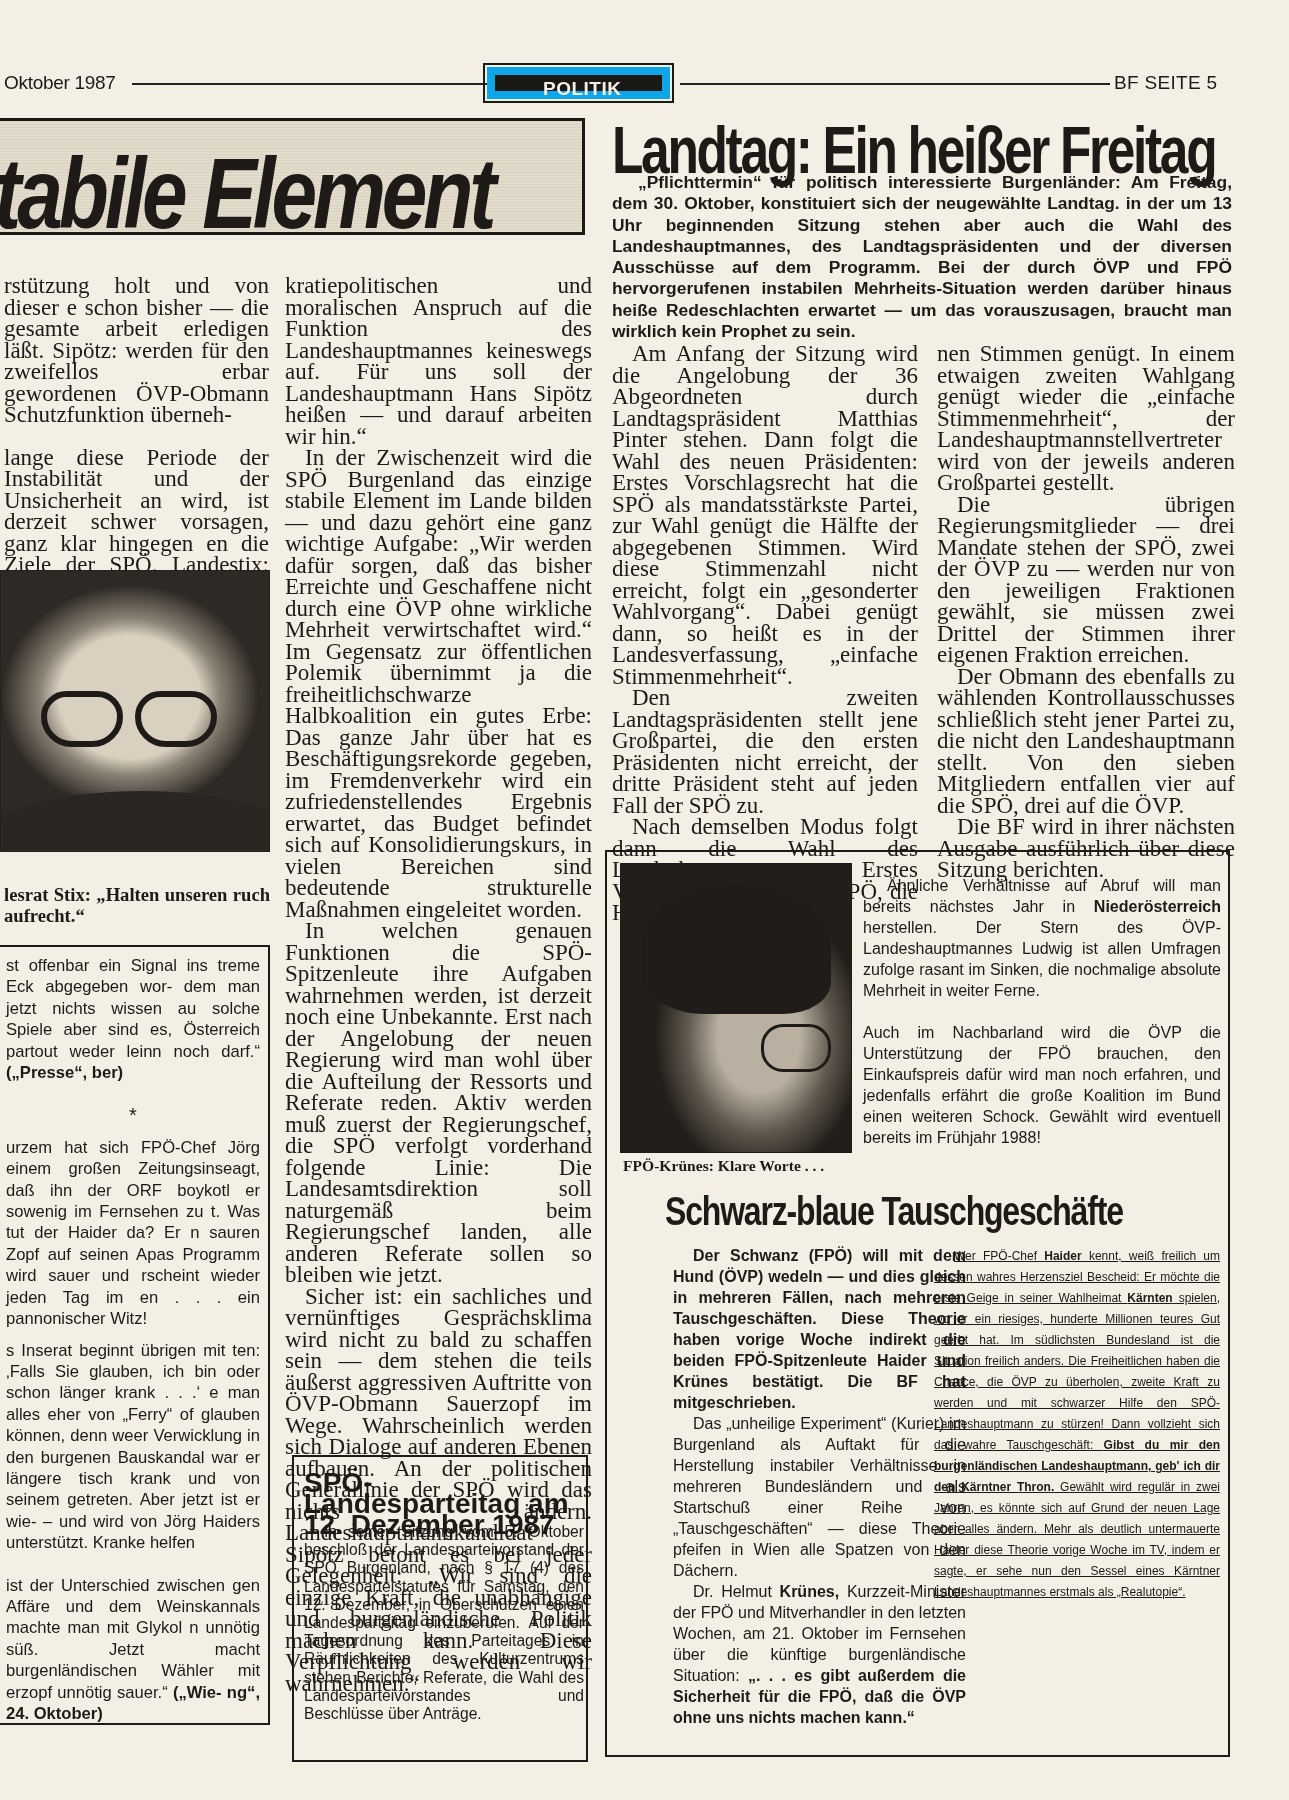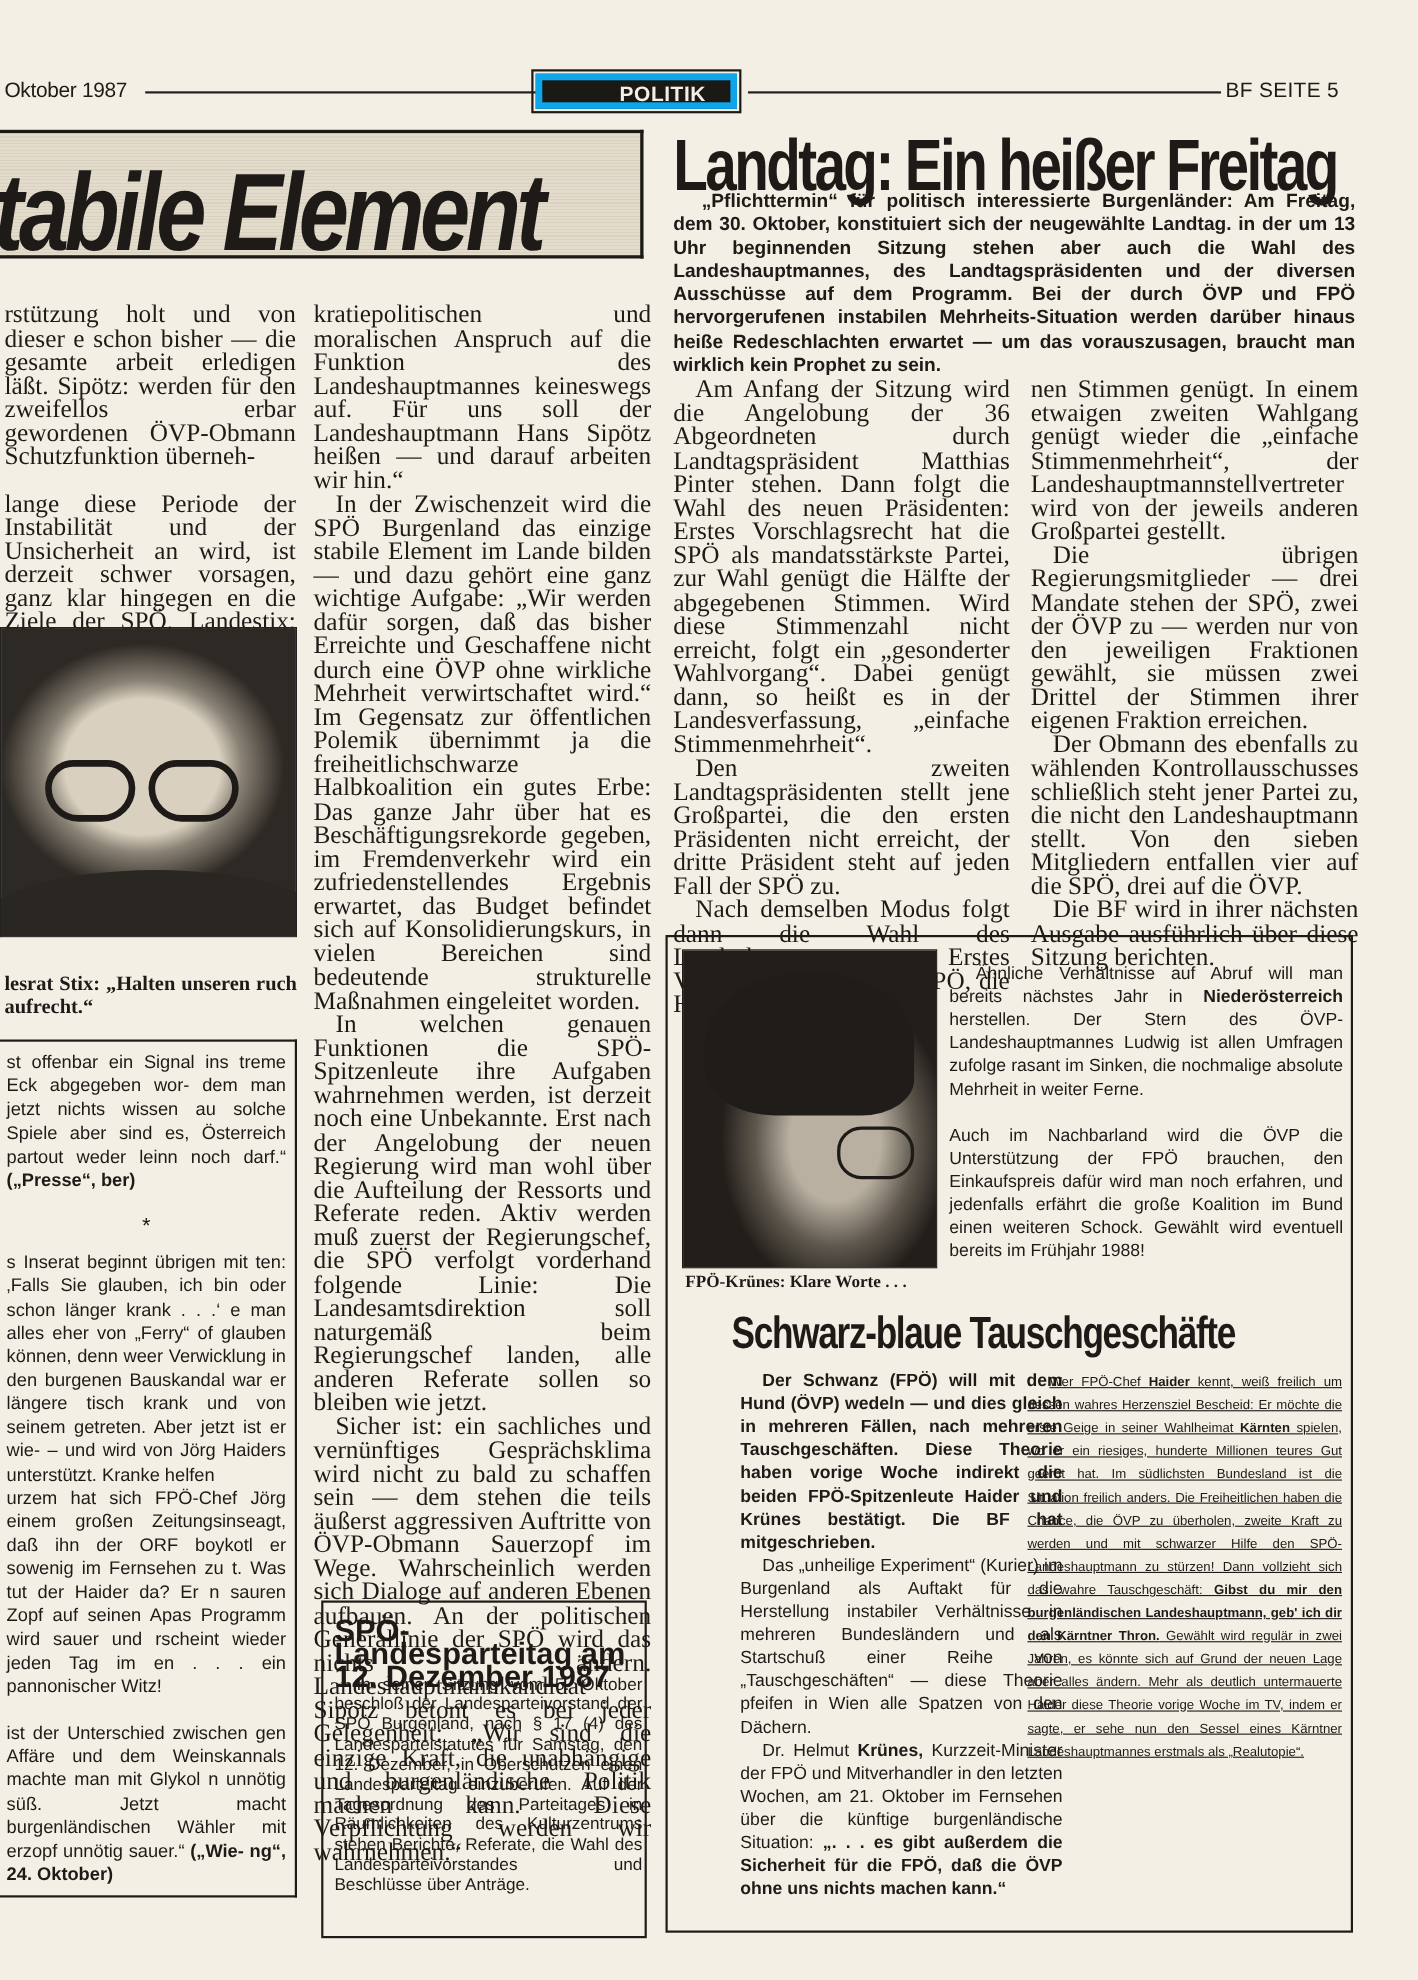--- a/index.html
+++ b/index.html
@@ -5,21 +5,21 @@
   * { box-sizing: border-box; margin: 0; padding: 0; }
   html, body { width: 1289px; height: 1800px; background: #f3efe4; overflow: hidden; }
   body { position: relative; color: #1d1a17; }
   .serif { font-family: "Liberation Serif", "DejaVu Serif", serif; }
   .sans { font-family: "Liberation Sans", "DejaVu Sans", sans-serif; }
   .abs { position: absolute; }
 
   
   #hdr-date { left: 4px; top: 72px; font-size: 19px; letter-spacing: -0.3px; }
   #hdr-line-left { left: 132px; top: 83px; width: 355px; height: 2px; background: #222; }
-  #hdr-section { left: 487px; top: 67px; width: 183px; height: 32px; background: #1b1916; border: 6px solid #0ea5e9; outline: 2px solid #1b1916; outline-offset: 2px; color: #f3efe4; font-weight: bold; font-size: 19px; text-align: center; line-height: 28px; letter-spacing: 0.5px; padding-left: 48px; }
+  #hdr-section { left: 487px; top: 67px; width: 183px; height: 32px; background: #1b1916; border: 8px solid #0ea5e9; outline: 2px solid #1b1916; outline-offset: 2px; color: #f3efe4; font-weight: bold; font-size: 19px; text-align: left; line-height: 28px; letter-spacing: 0.5px; padding-left: 48px; }
   #hdr-line-right { left: 680px; top: 83px; width: 430px; height: 2px; background: #222; }
   #hdr-page { left: 1114px; top: 72px; font-size: 19px; letter-spacing: 0.3px; }
 
   
   #left-banner { left: 0; top: 118px; width: 585px; height: 117px; background: repeating-linear-gradient(0deg, #e3dccd 0 2px, #d9d2c1 2px 3px); border: 3px solid #1b1916; border-left: none; overflow: hidden; font-style: italic; }
   #left-banner-text { position: absolute; left: -6px; top: 12px; font-size: 100px; font-weight: bold; letter-spacing: -5px; transform: scaleX(0.82); transform-origin: left top; white-space: nowrap; line-height: 120px; }
 
   
   #right-headline { left: 612px; top: 112px; font-size: 66px; font-weight: bold; letter-spacing: -3px; transform: scaleX(0.78); transform-origin: left top; white-space: nowrap; line-height: 76px; }
   #right-lead { left: 612px; top: 172px; width: 620px; font-size: 17.4px; font-weight: bold; line-height: 21.3px; text-align: justify; }
@@ -81,22 +81,22 @@
   <div class="shoulder"></div>
   <div class="glasses" style="left:40px"></div>
   <div class="glasses" style="left:134px"></div>
 </div>
 <div class="abs serif" id="left-caption">lesrat Stix: „Halten unseren ruch aufrecht.“</div>
 
 <div class="abs" id="left-box"></div>
 <div class="col sans" id="left-col-2">
   <p class="noind"><span>st offenbar ein Signal ins treme Eck abgegeben wor- dem man jetzt nichts wissen au solche Spiele aber sind es, Österreich partout weder leinn noch darf.“</span> <span class="b">(„Presse“, ber)</span></p>
   <div id="left-star">*</div>
+  <p class="noind">urzem hat sich FPÖ-Chef Jörg einem großen Zeitungsinseagt, daß ihn der ORF boykotl er sowenig im Fernsehen zu t. Was tut der Haider da? Er n sauren Zopf auf seinen Apas Programm wird sauer und rscheint wieder jeden Tag im en . . . ein pannonischer Witz!</p>
   <p class="noind" style="margin-top:10px">s Inserat beginnt übrigen mit ten: ‚Falls Sie glauben, ich bin oder schon länger krank . . .‘ e man alles eher von „Ferry“ of glauben können, denn weer Verwicklung in den burgenen Bauskandal war er längere tisch krank und von seinem getreten. Aber jetzt ist er wie- – und wird von Jörg Haiders unterstützt. Kranke helfen</p>
-  <p class="noind">urzem hat sich FPÖ-Chef Jörg einem großen Zeitungsinseagt, daß ihn der ORF boykotl er sowenig im Fernsehen zu t. Was tut der Haider da? Er n sauren Zopf auf seinen Apas Programm wird sauer und rscheint wieder jeden Tag im en . . . ein pannonischer Witz!</p>
   <p class="noind gap"><span>ist der Unterschied zwischen gen Affäre und dem Weinskannals machte man mit Glykol n unnötig süß. Jetzt macht burgenländischen Wähler mit erzopf unnötig sauer.“</span> <span class="b">(„Wie- ng“, 24. Oktober)</span></p>
 </div>
 
 <div class="col serif" id="mid-col">
   <p class="noind">kratiepolitischen und moralischen Anspruch auf die Funktion des Landeshauptmannes keineswegs auf. Für uns soll der Landeshauptmann Hans Sipötz heißen — und darauf arbeiten wir hin.“</p>
   <p>In der Zwischenzeit wird die SPÖ Burgenland das einzige stabile Element im Lande bilden — und dazu gehört eine ganz wichtige Aufgabe: „Wir werden dafür sorgen, daß das bisher Erreichte und Geschaffene nicht durch eine ÖVP ohne wirkliche Mehrheit verwirtschaftet wird.“ Im Gegensatz zur öffentlichen Polemik übernimmt ja die freiheitlichschwarze Halbkoalition ein gutes Erbe: Das ganze Jahr über hat es Beschäftigungsrekorde gegeben, im Fremdenverkehr wird ein zufriedenstellendes Ergebnis erwartet, das Budget befindet sich auf Konsolidierungskurs, in vielen Bereichen sind bedeutende strukturelle Maßnahmen eingeleitet worden.</p>
   <p>In welchen genauen Funktionen die SPÖ-Spitzenleute ihre Aufgaben wahrnehmen werden, ist derzeit noch eine Unbekannte. Erst nach der Angelobung der neuen Regierung wird man wohl über die Aufteilung der Ressorts und Referate reden. Aktiv werden muß zuerst der Regierungschef, die SPÖ verfolgt vorderhand folgende Linie: Die Landesamtsdirektion soll naturgemäß beim Regierungschef landen, alle anderen Referate sollen so bleiben wie jetzt.</p>
   <p>Sicher ist: ein sachliches und vernünftiges Gesprächsklima wird nicht zu bald zu schaffen sein — dem stehen die teils äußerst aggressiven Auftritte von ÖVP-Obmann Sauerzopf im Wege. Wahrscheinlich werden sich Dialoge auf anderen Ebenen aufbauen. An der politischen Generallinie der SPÖ wird das nichts ändern. Landeshauptmannkandidat Sipötz betont es bei jeder Gelegenheit: „Wir sind die einzige Kraft, die unabhängige und burgenländische Politik machen kann. Diese Verpflichtung werden wir wahrnehmen.“</p>
 </div>
 

